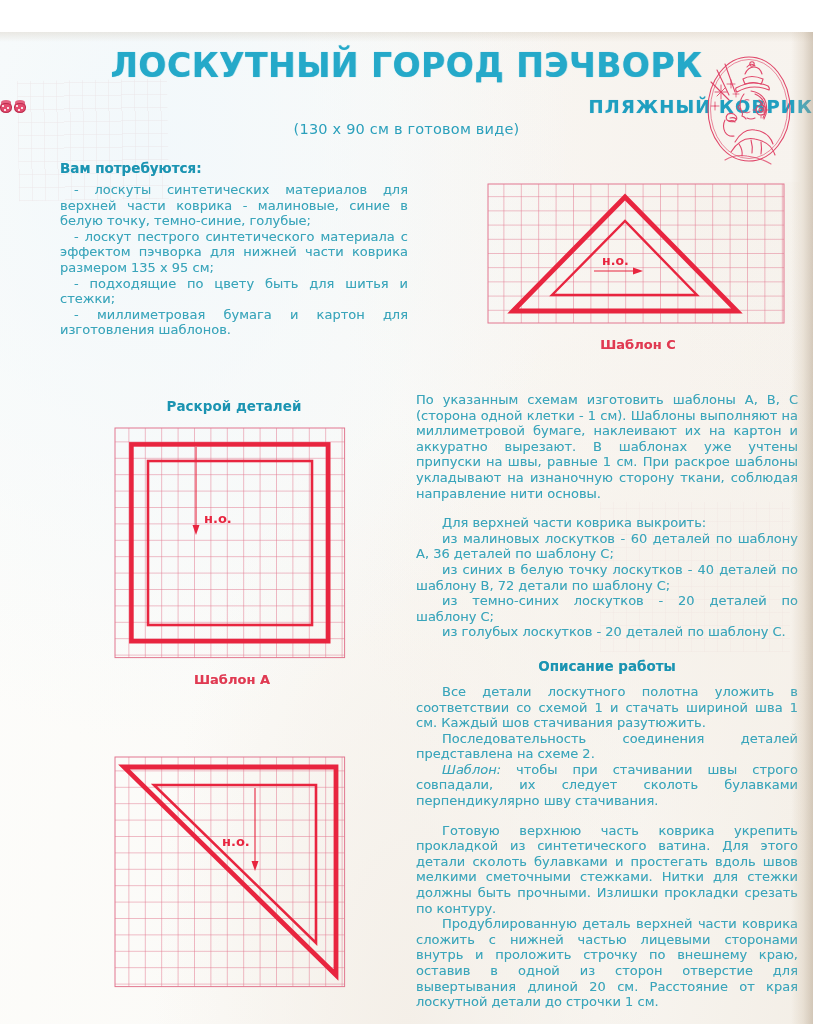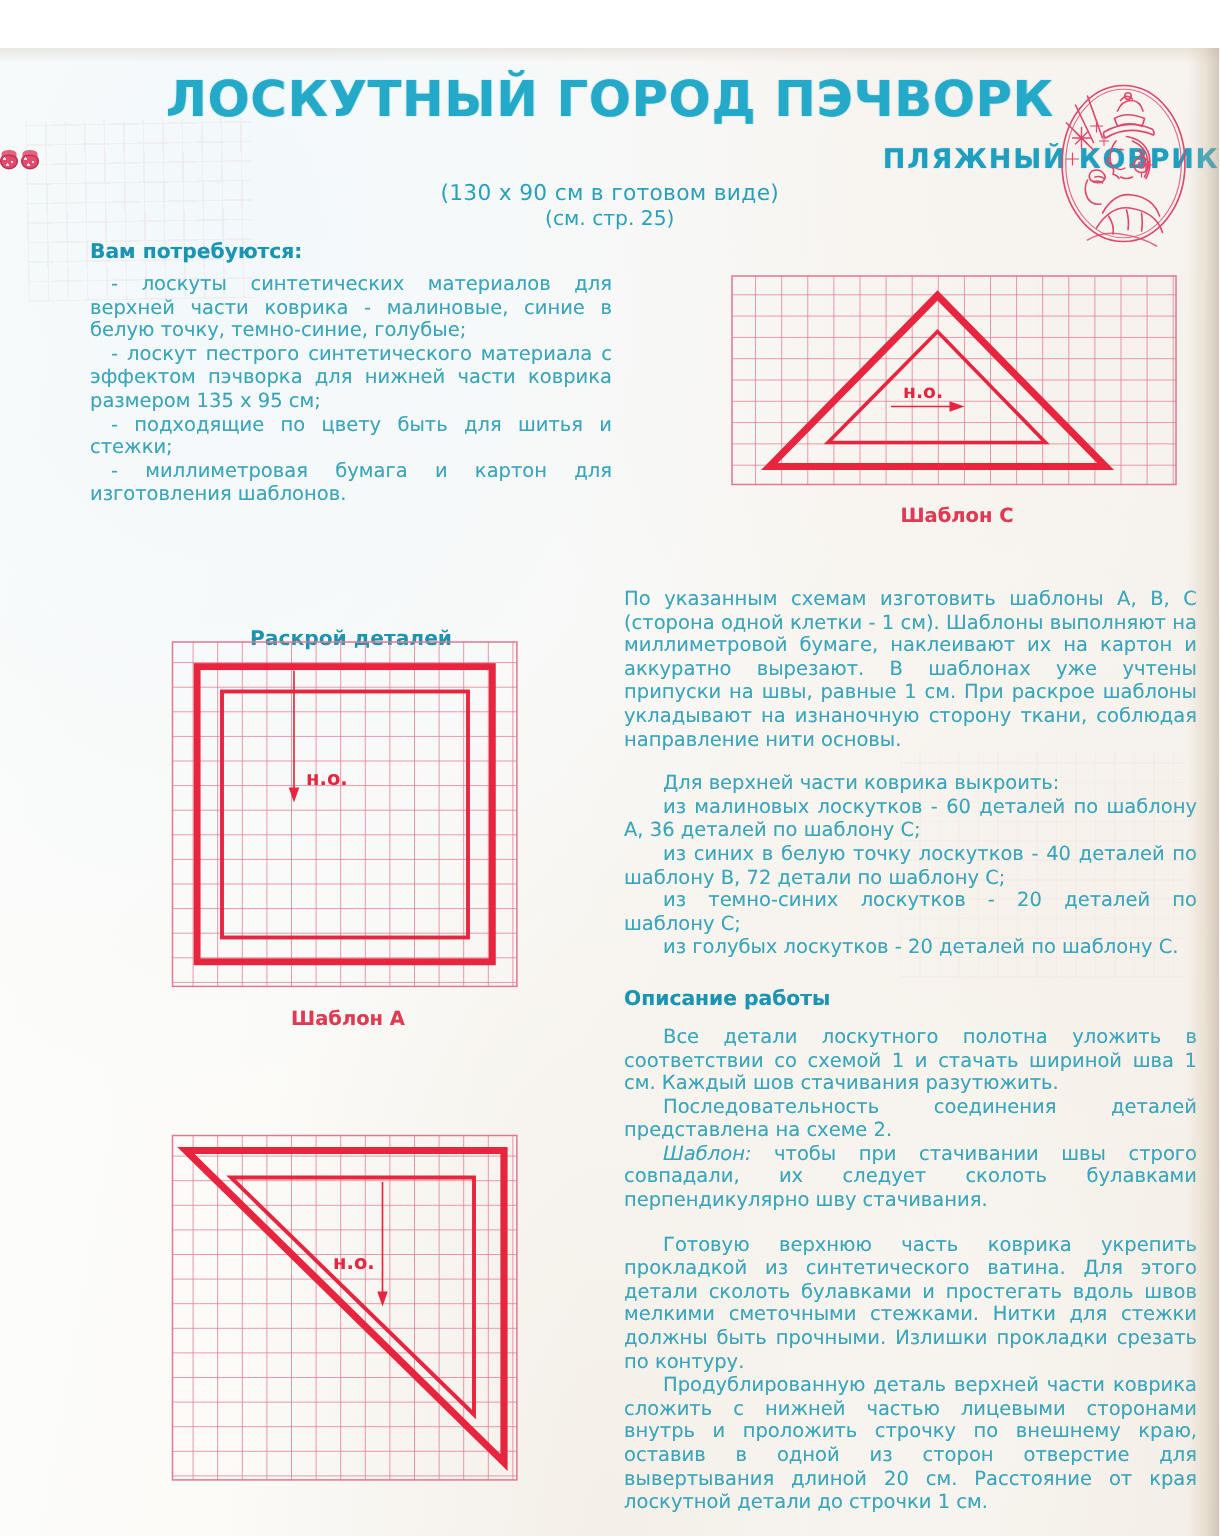--- a/index.html
+++ b/index.html
@@ -88,21 +88,21 @@
 
   
   .col-left{position:absolute;left:60px;top:128px;width:348px;}
   .col-right{position:absolute;left:416px;top:360px;width:382px;}
 
   .sec-head{
     font-family:"DejaVu Sans", sans-serif;
     font-weight:bold;font-size:13.5px;color:#1b94b2;
     text-shadow:0 0 .5px rgba(27,148,178,.45);
   }
-  .sec-head.center{text-align:left;}
+  .sec-head.center{text-align:center;}
   p.body{
     margin:0;
     font-family:"DejaVu Sans", sans-serif;
     font-size:13px;line-height:15.6px;
     color:#3aa5bb;
     text-align:justify;
     text-shadow:0 0 .4px rgba(58,165,187,.35);
   }
   p.body.ind{text-indent:26px;}
   p.body.ind-sm{text-indent:14px;}
@@ -159,21 +159,20 @@
           </span>
         <span class="berry">
             <span class="leaf"></span>
             <span class="body"></span>
             <span class="dots"></span>
           </span>
       </span>
       <span class="sub-title">ПЛЯЖНЫЙ  КОВРИК</span>
     </div>
     <div class="sub-note">(130 x 90 см в готовом виде)</div>
-    <div class="sub-note2">(см. стр. 25)</div>
   </div>
 
   <div class="medallion">
     <svg width="108" height="122" viewBox="0 0 108 122">
       <g fill="none" stroke="#e0476a" stroke-width="1.1" stroke-linecap="round">
         <ellipse cx="54" cy="61" rx="41" ry="52"></ellipse>
         <ellipse cx="54" cy="61" rx="38.5" ry="49.5" stroke-width=".8" opacity=".8"></ellipse>
 
         <path d="M22 22 L34 47 M30 16 L40 44 M16 34 L34 52"></path>
 
@@ -218,21 +217,21 @@
 
   <div class="col-left">
     <div class="sec-head">Вам потребуются:</div>
     <div class="gap6"></div>
     <p class="body ind-sm">- лоскуты синтетических материалов для верхней части коврика - малиновые, синие в белую точку, темно-синие, голубые;</p>
     <p class="body ind-sm">- лоскут пестрого синтетического материала с эффектом пэчворка для нижней части коврика размером 135 х 95 см;</p>
     <p class="body ind-sm">- подходящие по цвету быть для шитья и стежки;</p>
     <p class="body ind-sm">- миллиметровая бумага и картон для изготовления шаблонов.</p>
   </div>
 
-  <div class="tpl-heading" style="position:absolute;left:60px;top:386px;width:348px;">Раскрой деталей</div>
+  <div class="tpl-heading" style="position:absolute;left:60px;top:366px;width:348px;">Раскрой деталей</div>
 
   <div class="tpl" style="left:112px;top:393px;width:240px;">
     <svg width="240" height="238" viewBox="0 0 240 238">
       <defs>
         <pattern id="gridA" width="16.4" height="16.4" patternUnits="userSpaceOnUse">
           <path d="M16.4 0 L0 0 0 16.4" fill="none" stroke="#e2778f" stroke-width="1"></path>
         </pattern>
       </defs>
       <rect x="3" y="3" width="229.6" height="229.6" fill="url(#gridA)"></rect>
       <rect x="3" y="3" width="229.6" height="229.6" fill="none" stroke="#e2778f" stroke-width="1"></rect>

